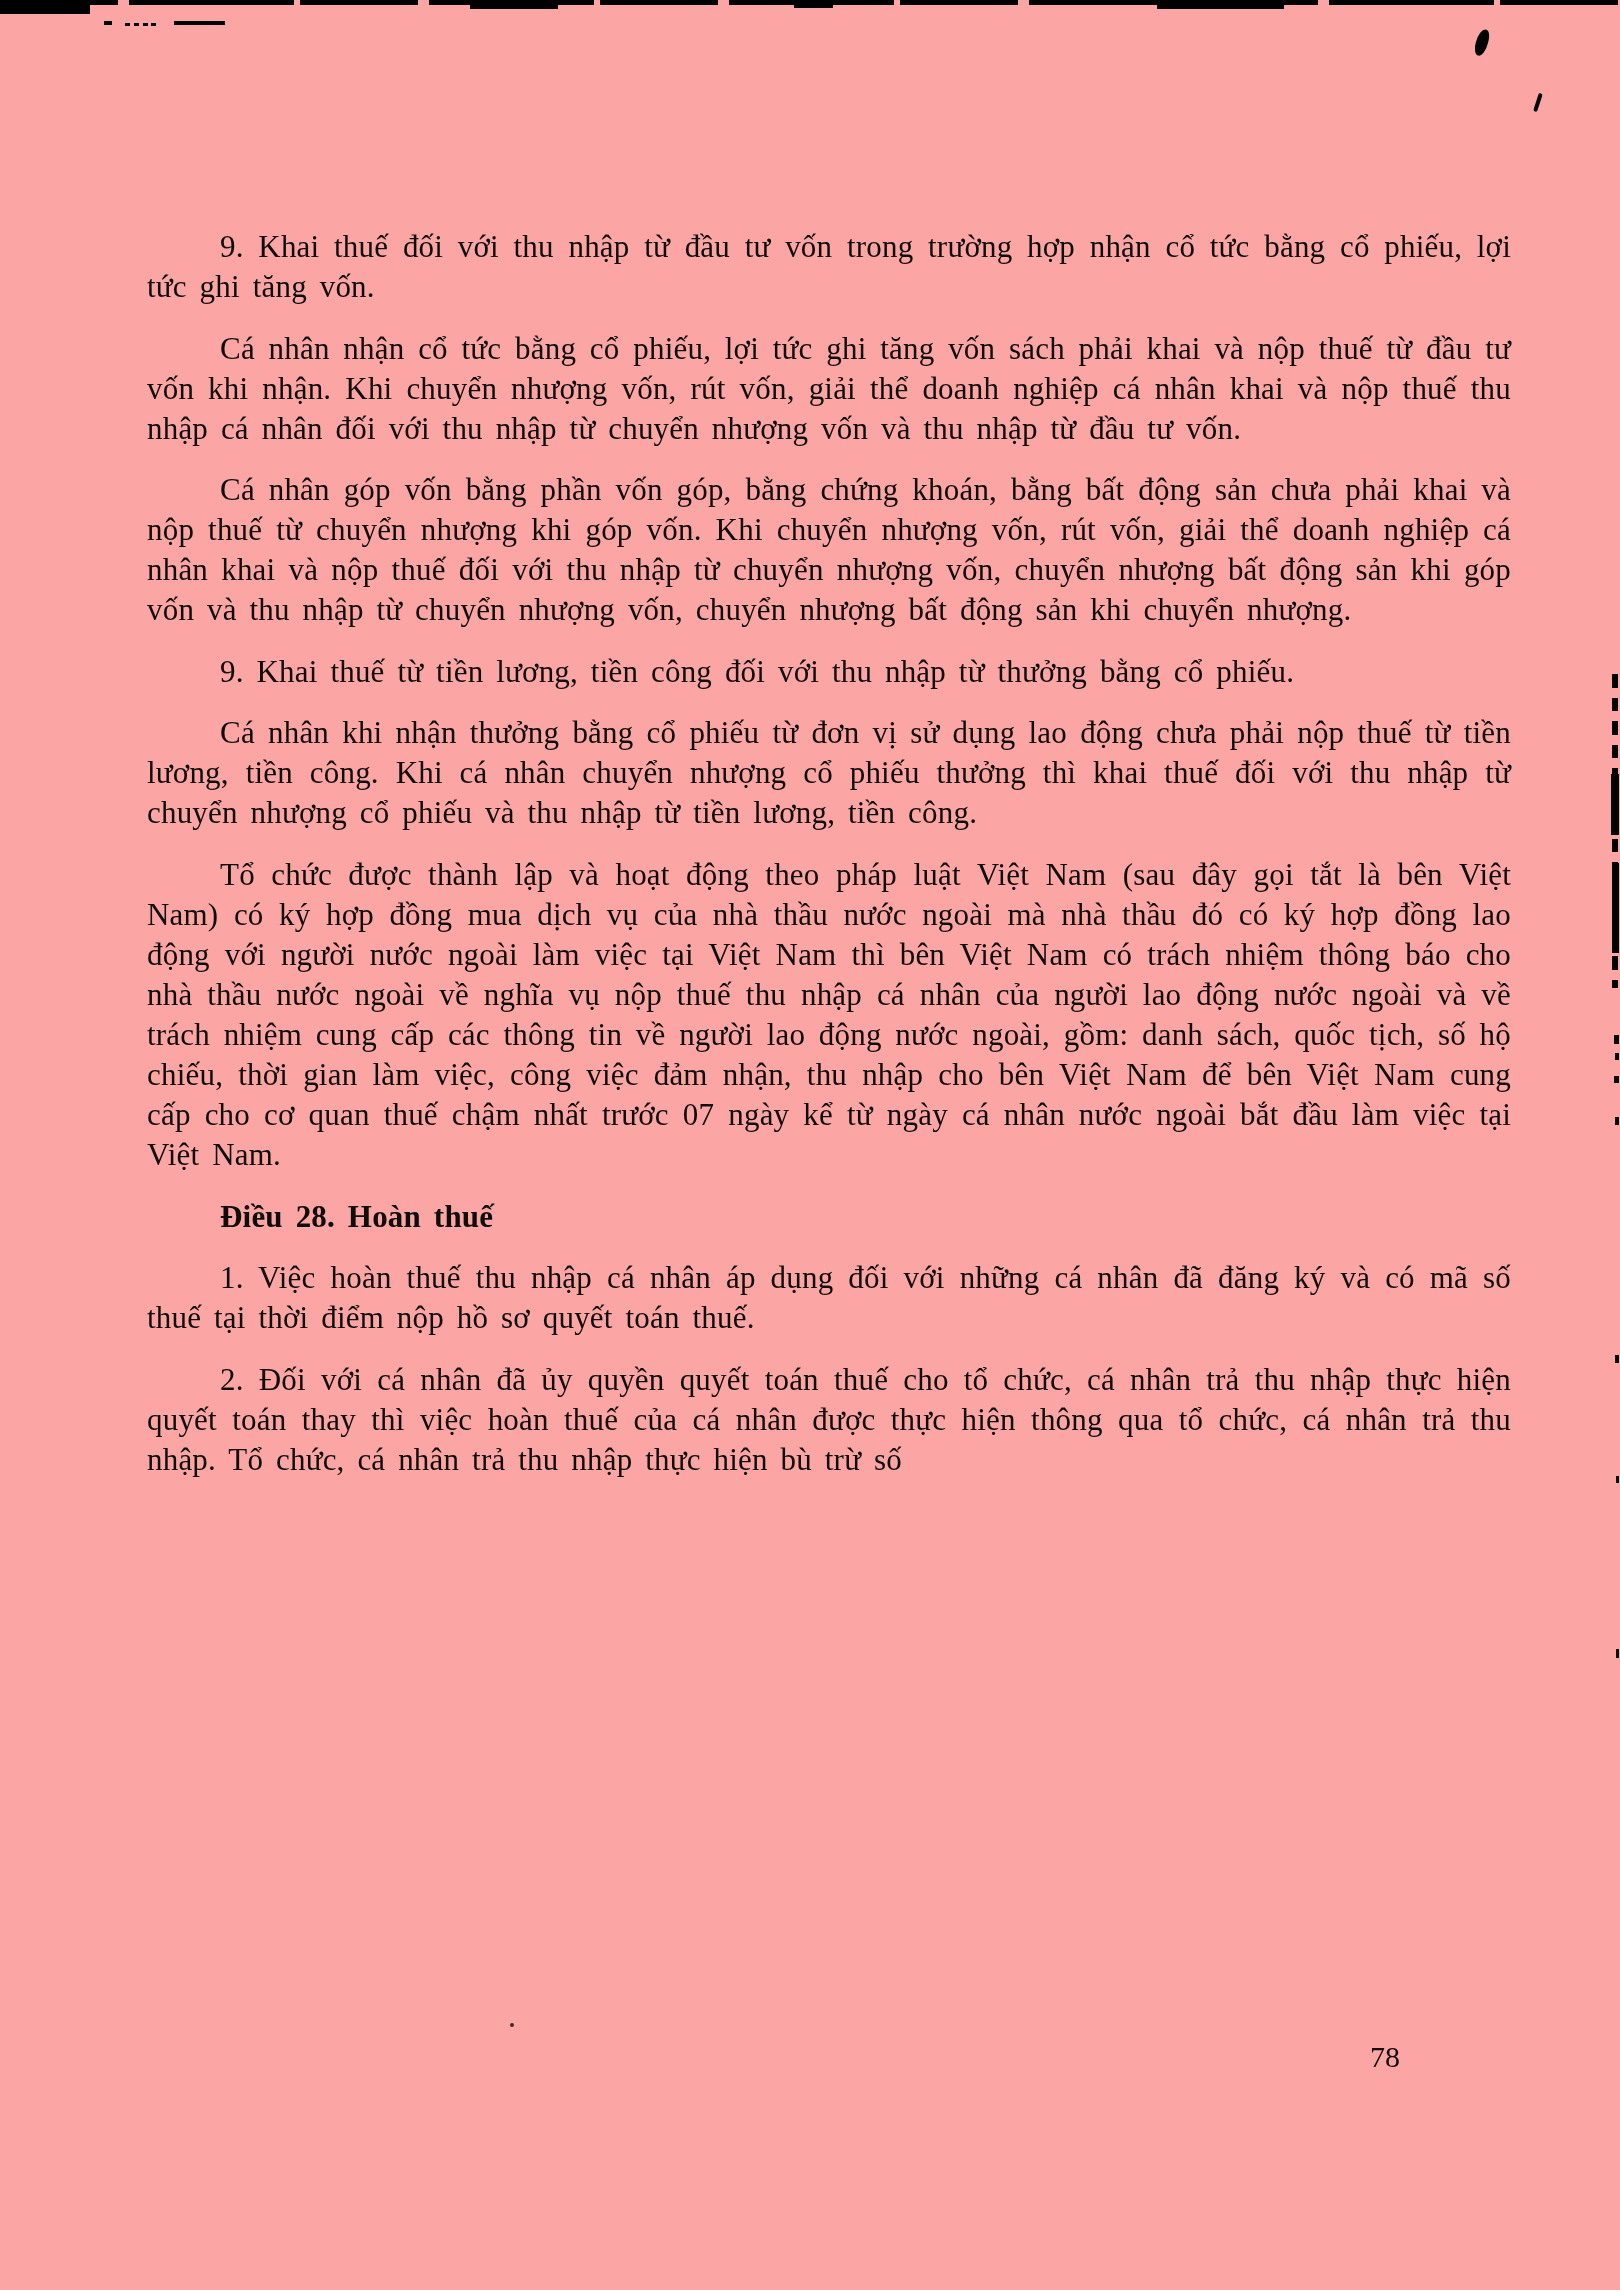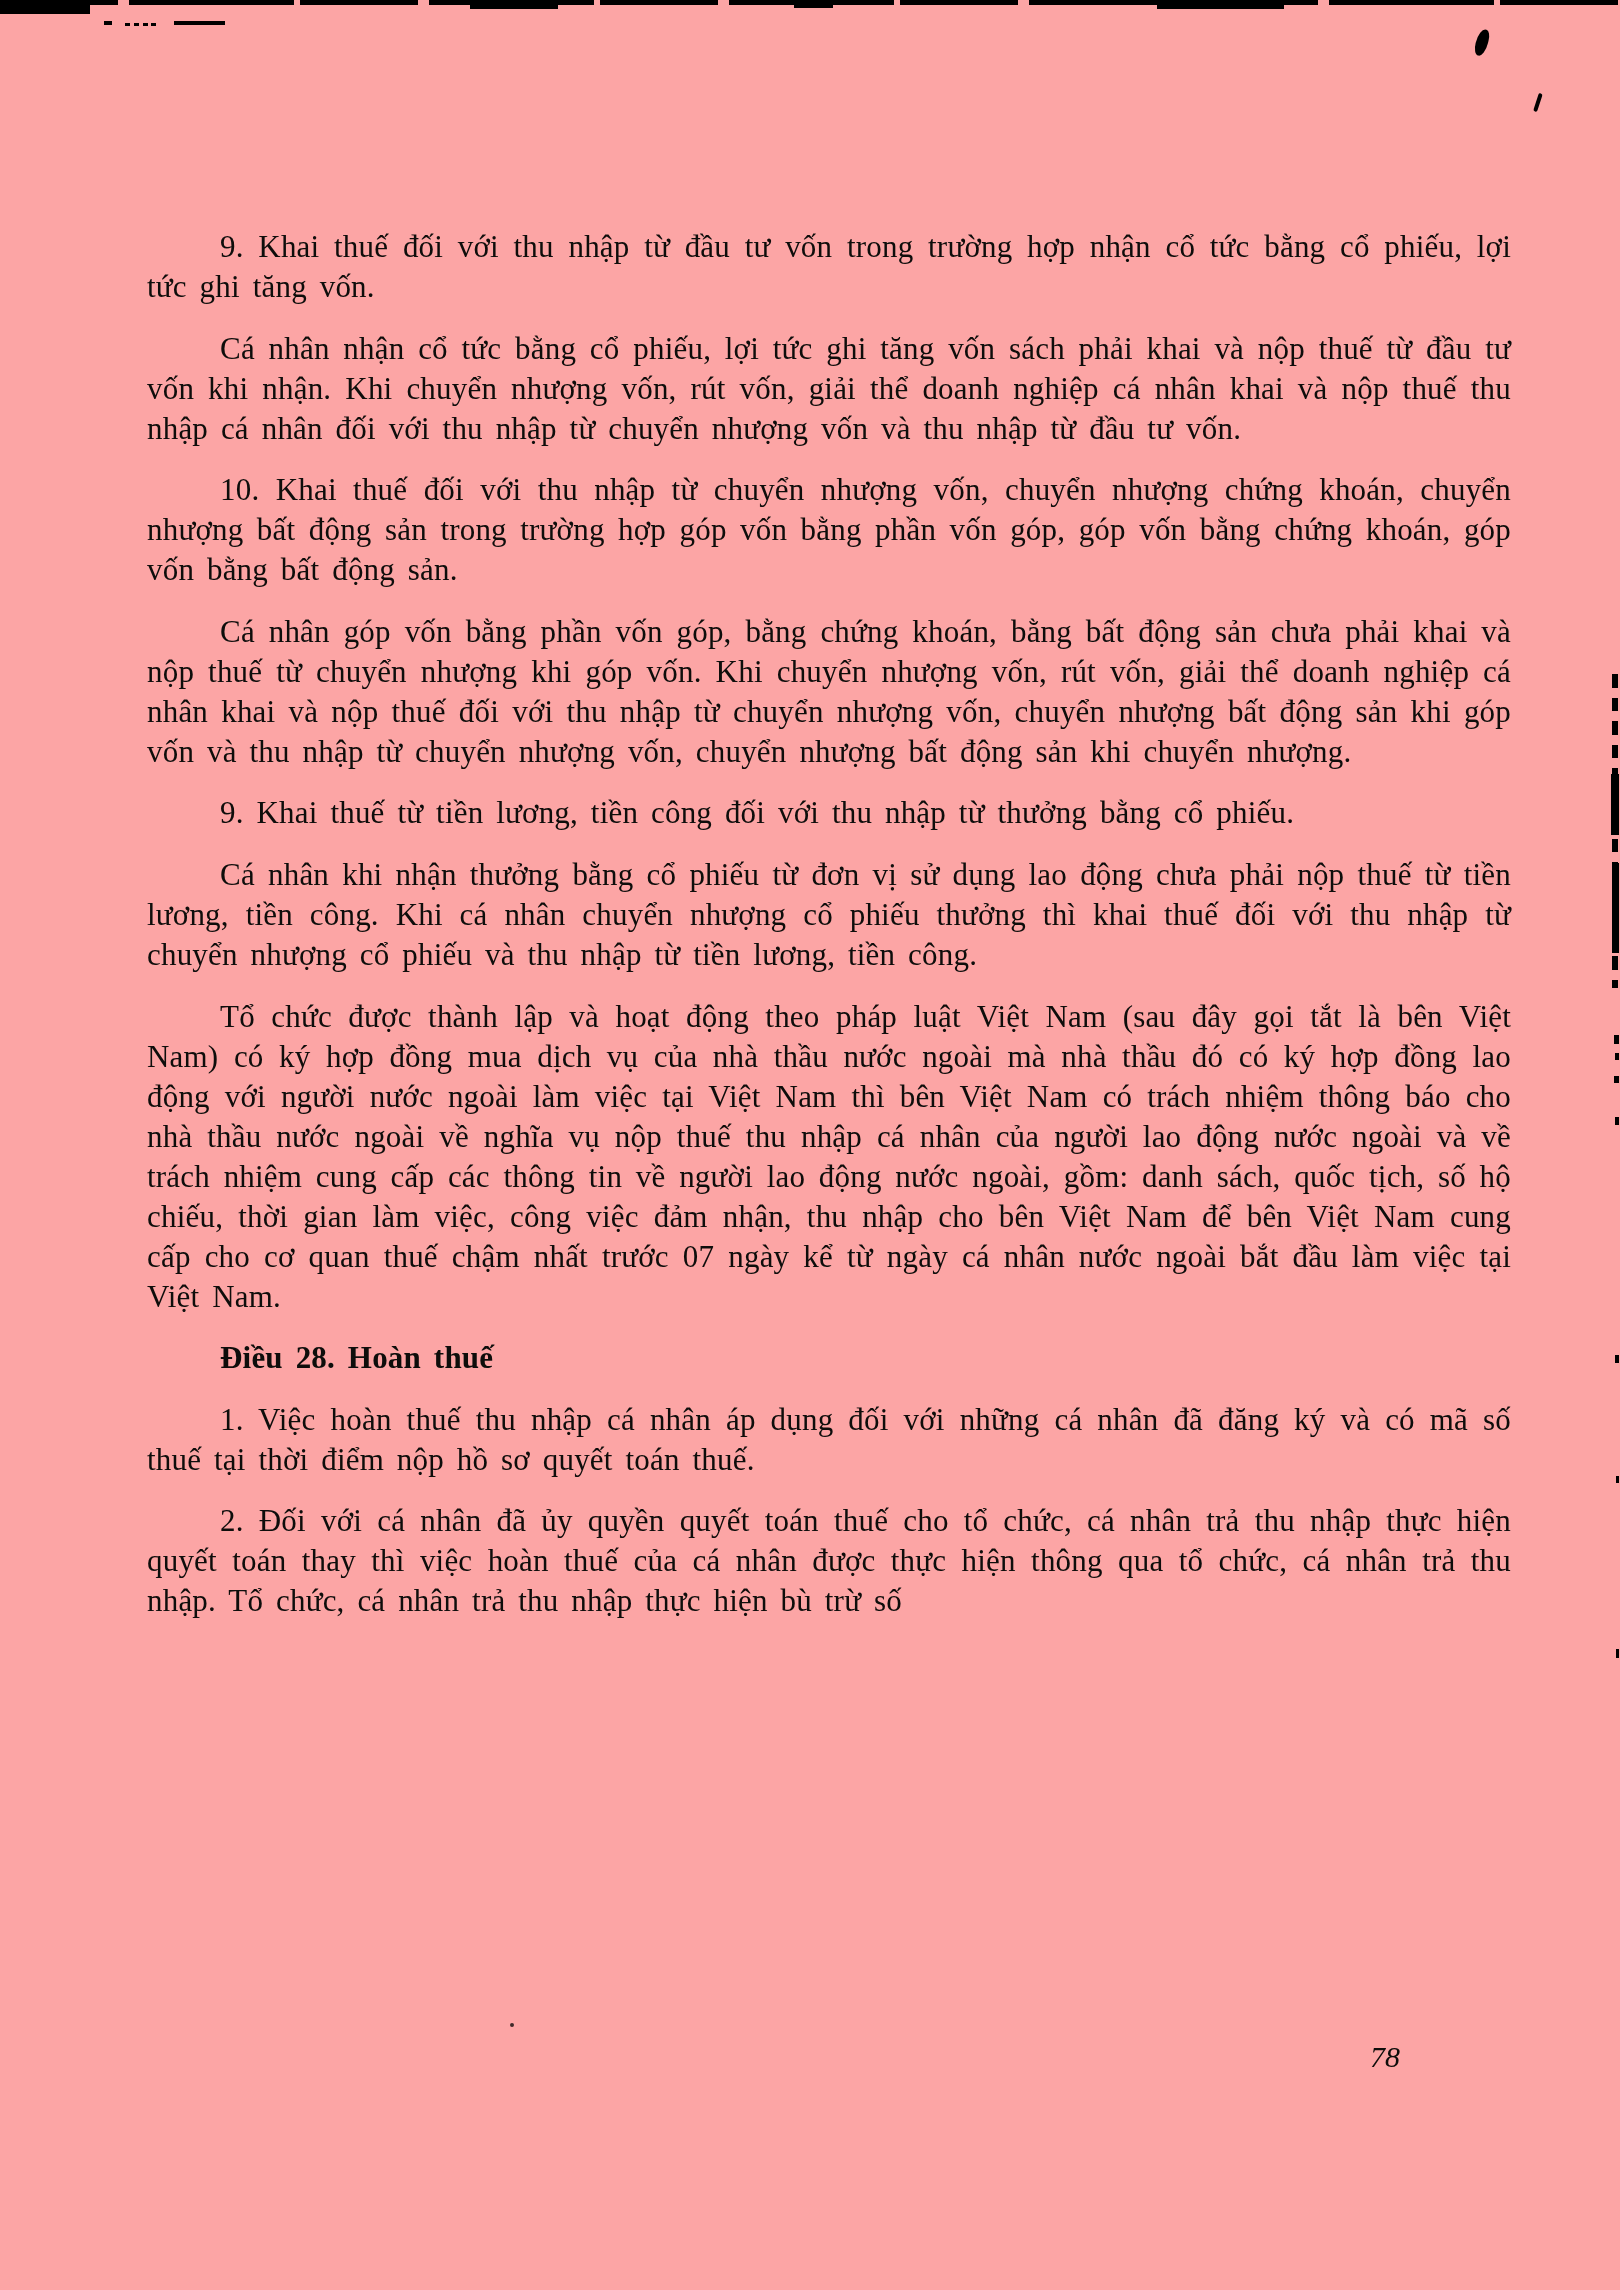--- a/index.html
+++ b/index.html
@@ -72,21 +72,20 @@
   .right-tick7 { top: 1649px; left: 1616px; width: 2.9px; height: 8.8px; }
   .stray-dot { top: 2023px; left: 510px; width: 3.9px; height: 3.9px;
     border-radius: 50%; opacity: 0.75; }
 
   .page-number {
     position: absolute;
     left: 1370px;
     top: 2039px;
     font-size: 30px;
     line-height: 35px;
-    font-style: italic;
   }
 </style>
 </head>
 <body>
 
 <div class="page">
 
   <div class="artifact top-edge"></div>
   <div class="artifact top-edge-thick"></div>
   <div class="artifact top-edge-blob1"></div>
@@ -105,21 +104,20 @@
   <div class="artifact right-tick3"></div>
   <div class="artifact right-tick4"></div>
   <div class="artifact right-tick5"></div>
   <div class="artifact right-tick6"></div>
   <div class="artifact right-tick7"></div>
   <div class="artifact stray-dot"></div>
 
   <div class="content">
     <p class="para">9. Khai thuế đối với thu nhập từ đầu tư vốn trong trường hợp nhận cổ tức bằng cổ phiếu, lợi tức ghi tăng vốn.</p>
     <p class="para">Cá nhân nhận cổ tức bằng cổ phiếu, lợi tức ghi tăng vốn sách phải khai và nộp thuế từ đầu tư vốn khi nhận. Khi chuyển nhượng vốn, rút vốn, giải thể doanh nghiệp cá nhân khai và nộp thuế thu nhập cá nhân đối với thu nhập từ chuyển nhượng vốn và thu nhập từ đầu tư vốn.</p>
-    <p class="para">10. Khai thuế đối với thu nhập từ chuyển nhượng vốn, chuyển nhượng chứng khoán, chuyển nhượng bất động sản trong trường hợp góp vốn bằng phần vốn góp, góp vốn bằng chứng khoán, góp vốn bằng bất động sản.</p>
     <p class="para">Cá nhân góp vốn bằng phần vốn góp, bằng chứng khoán, bằng bất động sản chưa phải khai và nộp thuế từ chuyển nhượng khi góp vốn. Khi chuyển nhượng vốn, rút vốn, giải thể doanh nghiệp cá nhân khai và nộp thuế đối với thu nhập từ chuyển nhượng vốn, chuyển nhượng bất động sản khi góp vốn và thu nhập từ chuyển nhượng vốn, chuyển nhượng bất động sản khi chuyển nhượng.</p>
     <p class="para">9. Khai thuế từ tiền lương, tiền công đối với thu nhập từ thưởng bằng cổ phiếu.</p>
     <p class="para">Cá nhân khi nhận thưởng bằng cổ phiếu từ đơn vị sử dụng lao động chưa phải nộp thuế từ tiền lương, tiền công. Khi cá nhân chuyển nhượng cổ phiếu thưởng thì khai thuế đối với thu nhập từ chuyển nhượng cổ phiếu và thu nhập từ tiền lương, tiền công.</p>
     <p class="para">Tổ chức được thành lập và hoạt động theo pháp luật Việt Nam (sau đây gọi tắt là bên Việt Nam) có ký hợp đồng mua dịch vụ của nhà thầu nước ngoài mà nhà thầu đó có ký hợp đồng lao động với người nước ngoài làm việc tại Việt Nam thì bên Việt Nam có trách nhiệm thông báo cho nhà thầu nước ngoài về nghĩa vụ nộp thuế thu nhập cá nhân của người lao động nước ngoài và về trách nhiệm cung cấp các thông tin về người lao động nước ngoài, gồm: danh sách, quốc tịch, số hộ chiếu, thời gian làm việc, công việc đảm nhận, thu nhập cho bên Việt Nam để bên Việt Nam cung cấp cho cơ quan thuế chậm nhất trước 07 ngày kể từ ngày cá nhân nước ngoài bắt đầu làm việc tại Việt Nam.</p>
     <p class="para heading">Điều 28. Hoàn thuế</p>
     <p class="para">1. Việc hoàn thuế thu nhập cá nhân áp dụng đối với những cá nhân đã đăng ký và có mã số thuế tại thời điểm nộp hồ sơ quyết toán thuế.</p>
     <p class="para">2. Đối với cá nhân đã ủy quyền quyết toán thuế cho tổ chức, cá nhân trả thu nhập thực hiện quyết toán thay thì việc hoàn thuế của cá nhân được thực hiện thông qua tổ chức, cá nhân trả thu nhập. Tổ chức, cá nhân trả thu nhập thực hiện bù trừ số</p>
   </div>
 
   <div class="page-number">78</div>

